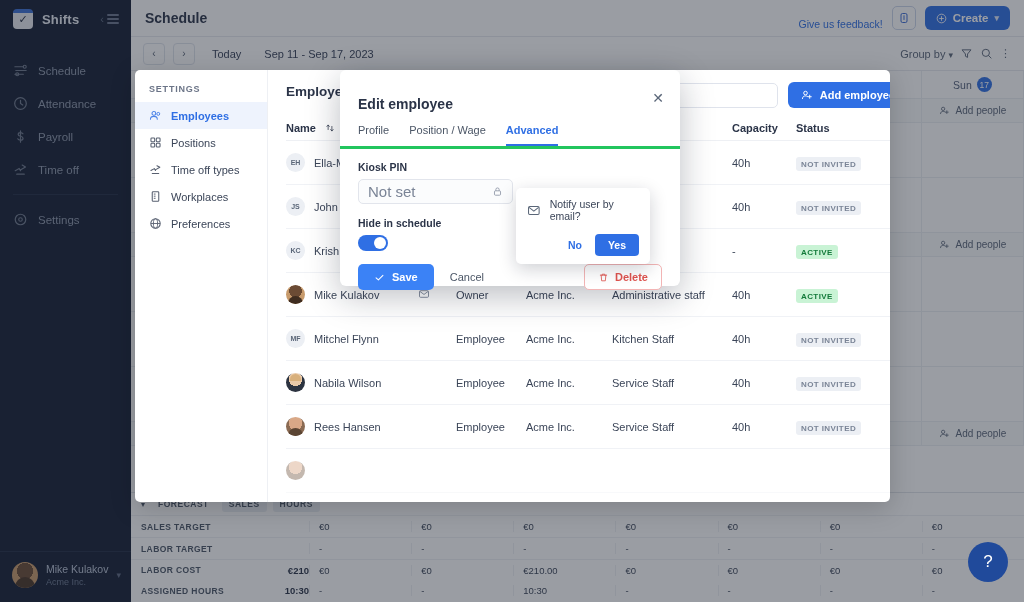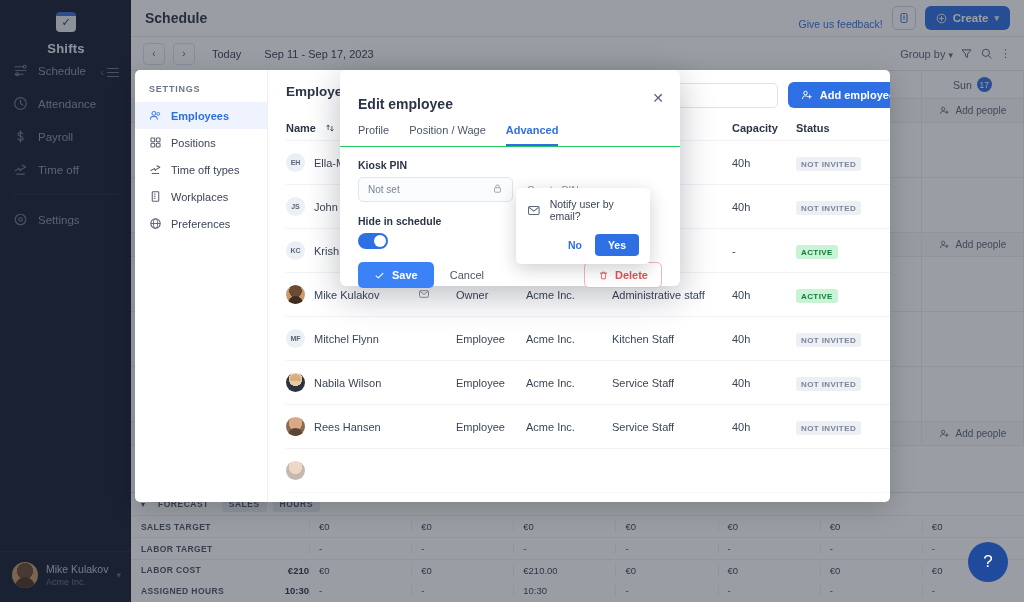--- a/index.html
+++ b/index.html
@@ -12,21 +12,21 @@
   #root { position: relative; width: 1024px; height: 602px; }
 
   
   .rail {
     position: absolute; left: 0; top: 0; width: 131px; height: 602px;
     background: #141e33; color: #cfd6e4;
     display: flex; flex-direction: column;
   }
   .rail-brand {
     display: flex; align-items: center; gap: 9px;
-    padding: 12px 12px 12px 13px; height: 38px; flex-direction: column;
+    padding: 12px 12px 12px 13px; height: 38px;
   }
   .rail-logo {
     width: 20px; height: 20px; border-radius: 4px;
     background: #e8eaef; position: relative; flex: none;
     border-top: 4px solid #3b6fd4;
   }
   .rail-logo:after {
     content: "✓"; position: absolute; left: 0; right: 0; top: -1px;
     text-align: center; font-size: 11px; color: #222b3d; line-height: 15px;
   }
@@ -175,29 +175,29 @@
 
   
   .modal {
     position:absolute; left:340px; top:70px; width:340px; height:216px;
     background:#fff; border-radius:6px; box-shadow:0 10px 34px rgba(15,22,38,.28);
     z-index:20;
   }
   .modal-head { display:flex; align-items:center; padding:14px 16px 0 18px;}
   .modal-title { font-size:14px; font-weight:bold; color:#2b3448;margin-top:12px;}
   .modal-x { margin-left:auto; color:#5a6678; font-size:14px; line-height:1; }
-  .modal-tabs { display:flex; gap:20px; padding:12px 18px 0; border-bottom:1px solid #22c55e;}
+  .modal-tabs { display:flex; gap:20px; padding:12px 18px 0; border-bottom:3px solid #22c55e;}
   .mtab { font-size:11px; color:#4b5666; padding-bottom:8px; }
   .mtab.on { color:#2f6fe4; font-weight:bold; border-bottom:2px solid #2f6fe4;}
   .modal-body { padding: 12px 18px 0; }
   .field-label { font-size:10.5px; font-weight:bold; color:#2b3448; margin-bottom:6px;}
   .pin-row { display:flex; align-items:center; gap:14px; }
   .pin-input {
     width:155px;height:25px;border:1px solid #e2e5ec;border-radius:5px;background:#fbfcfd;
-    display:flex;align-items:center;padding:3px 9px;font-size:10px;color:#7a8496;
+    display:flex;align-items:center;padding:3px 9px;font-size:15px;color:#7a8496;
   }
   .pin-lock { margin-left:auto; color:#8a93a4; }
   .create-pin { font-size:10.5px; color:#8a93a4; }
   .toggle {
     width:30px;height:16px;border-radius:9px;background:#2f6fe4;position:relative;
   }
   .toggle:after{content:"";position:absolute;right:2px;top:2px;width:12px;height:12px;border-radius:50%;background:#fff;}
   .modal-actions { display:flex; align-items:center; gap:16px; margin-top:13px;}
   .save-btn { display:flex;align-items:center;gap:7px;background:#3b82f6;color:#fff;font-size:11px;font-weight:bold;border-radius:5px;padding:7px 16px;}
   .cancel-btn { font-size:11px; color:#4b5666;}

